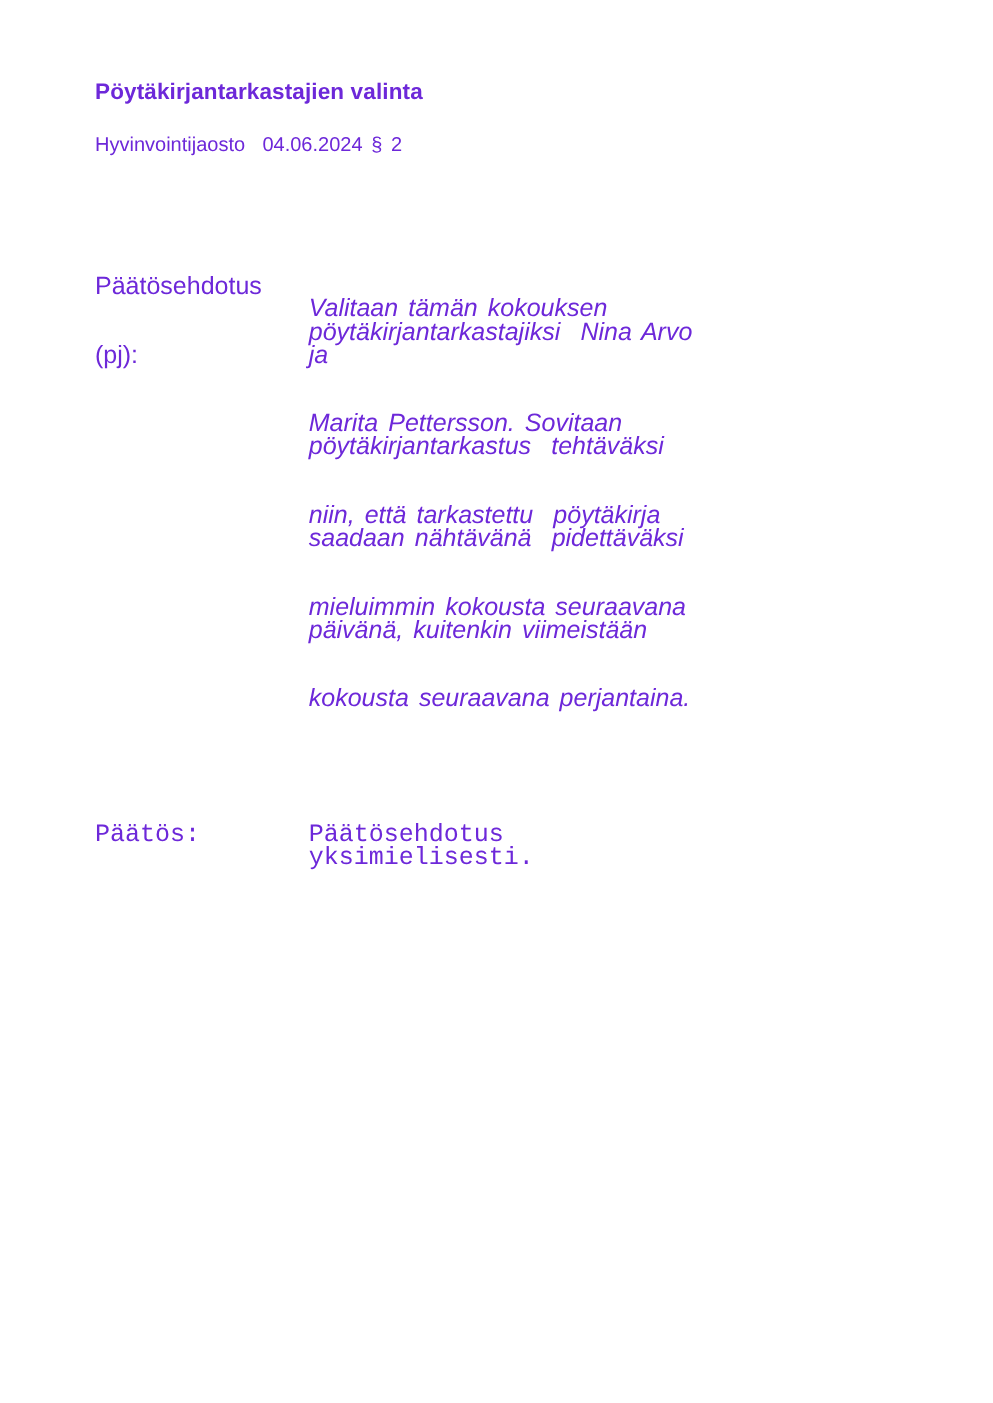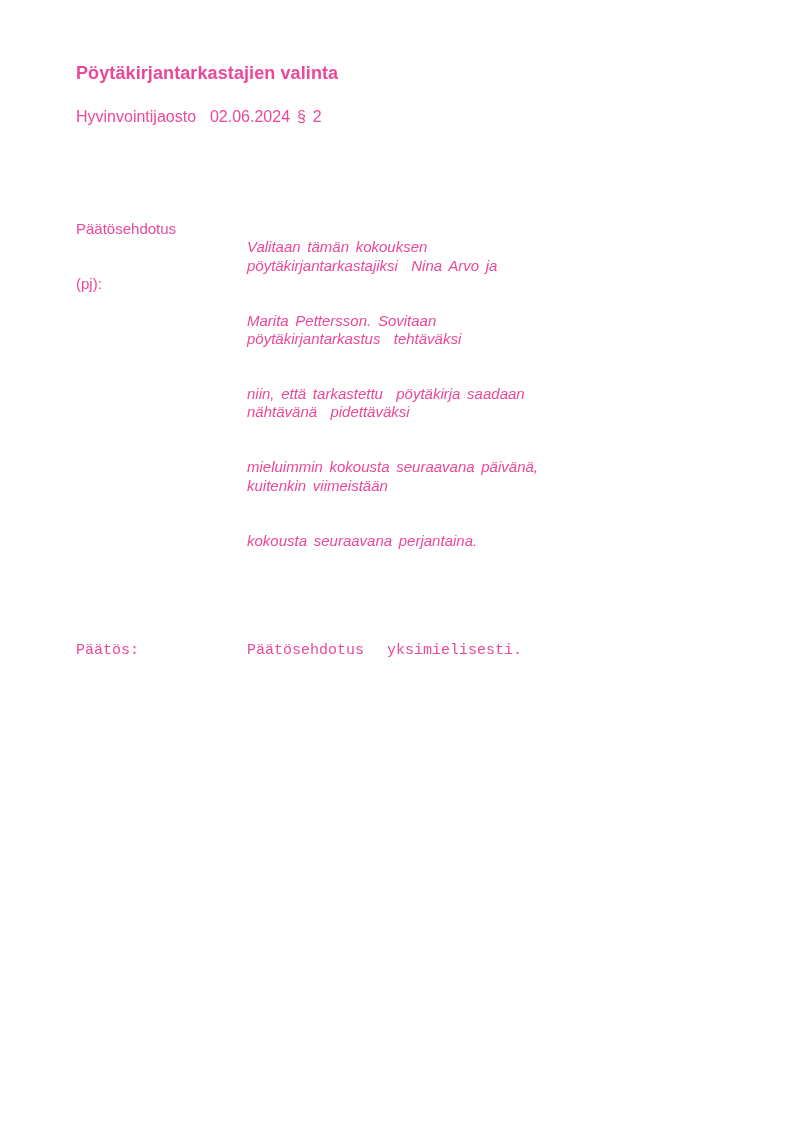--- a/index.html
+++ b/index.html
@@ -6,21 +6,21 @@
   html, body {
     margin: 0;
     padding: 0;
     background: #ffffff;
   }
   .page {
     position: relative;
     width: 634px;
     height: 1122px;
     background: #ffffff;
-    color: #ec4899;
+    color: #6d28d9;
     font-family: "Liberation Sans", "DejaVu Sans", sans-serif;
     box-sizing: border-box;
     padding: 63px 76px 0 76px;
     overflow: hidden;
   }
   .doc-title {
     font-size: 18px;
     line-height: 21px;
     font-weight: bold;
     white-space: pre-wrap;
@@ -30,21 +30,21 @@
     margin-top: 24px;
     font-size: 16px;
     line-height: 18.33px;
     white-space: pre-wrap;
     word-spacing: 2.5px;
   }
   .section {
     display: flex;
     flex-direction: row;
     align-items: flex-start;
-    font-size: 15px;
+    font-size: 20px;
     line-height: 18.33px;
     word-spacing: 2.5px;
   }
   .section.proposal {
     margin-top: 57px;
   }
   .section.decision {
     margin-top: 18.33px;
     font-family: Liberation Mono, monospace;
   }
@@ -65,21 +65,21 @@
     white-space: pre-wrap;
   }
 </style>
 </head>
 <body>
 
 <div class="page">
 
   <div class="doc-title">Pöytäkirjantarkastajien valinta</div>
 
-  <div class="doc-meta">Hyvinvointijaosto  02.06.2024 § 2</div>
+  <div class="doc-meta">Hyvinvointijaosto  04.06.2024 § 2</div>
 
   <div class="section proposal">
     <div class="label-col">
       <div class="para-line">Päätösehdotus</div>
       <div class="para-line">(pj):</div>
     </div>
     <div class="content-col offset-one-line">
       <div class="para-line">Valitaan tämän kokouksen pöytäkirjantarkastajiksi  Nina Arvo ja</div>
       <div class="para-line">Marita Pettersson. Sovitaan pöytäkirjantarkastus  tehtäväksi</div>
       <div class="para-line">niin, että tarkastettu  pöytäkirja saadaan nähtävänä  pidettäväksi</div>

